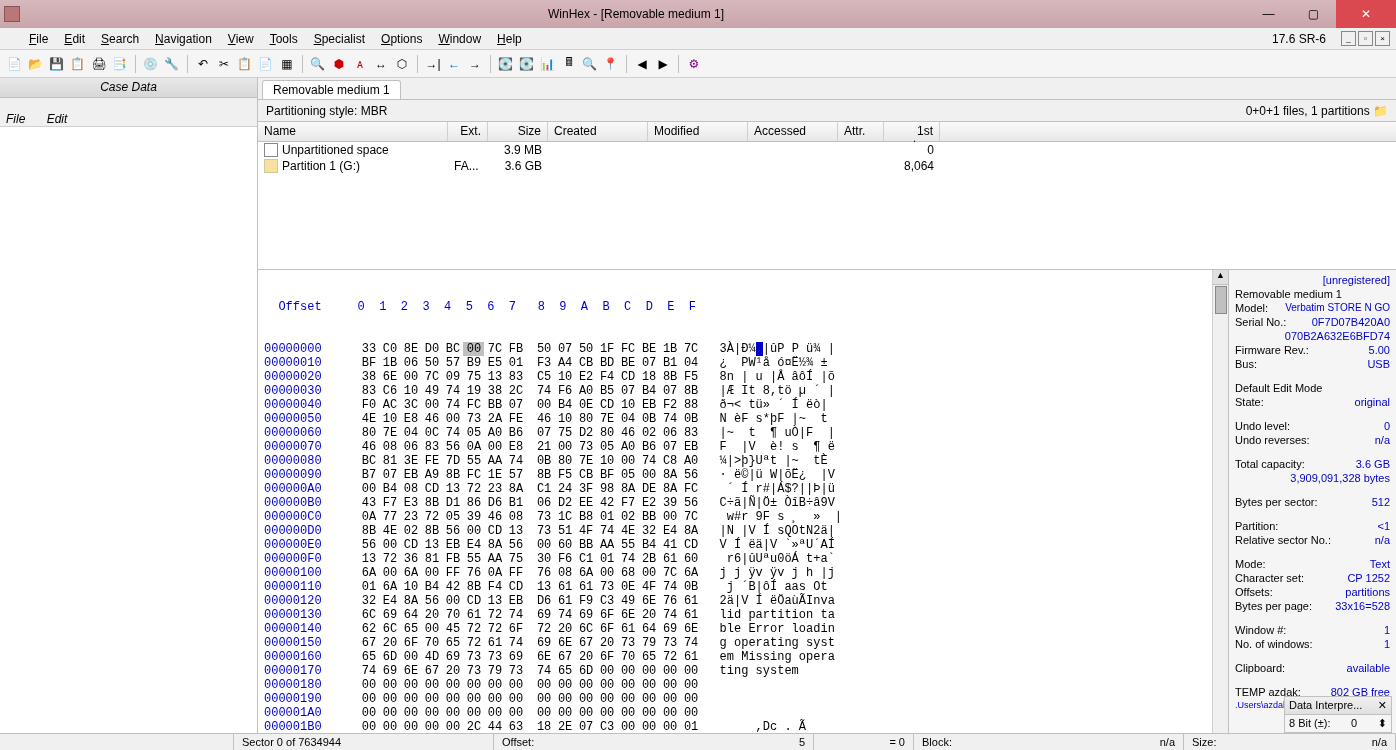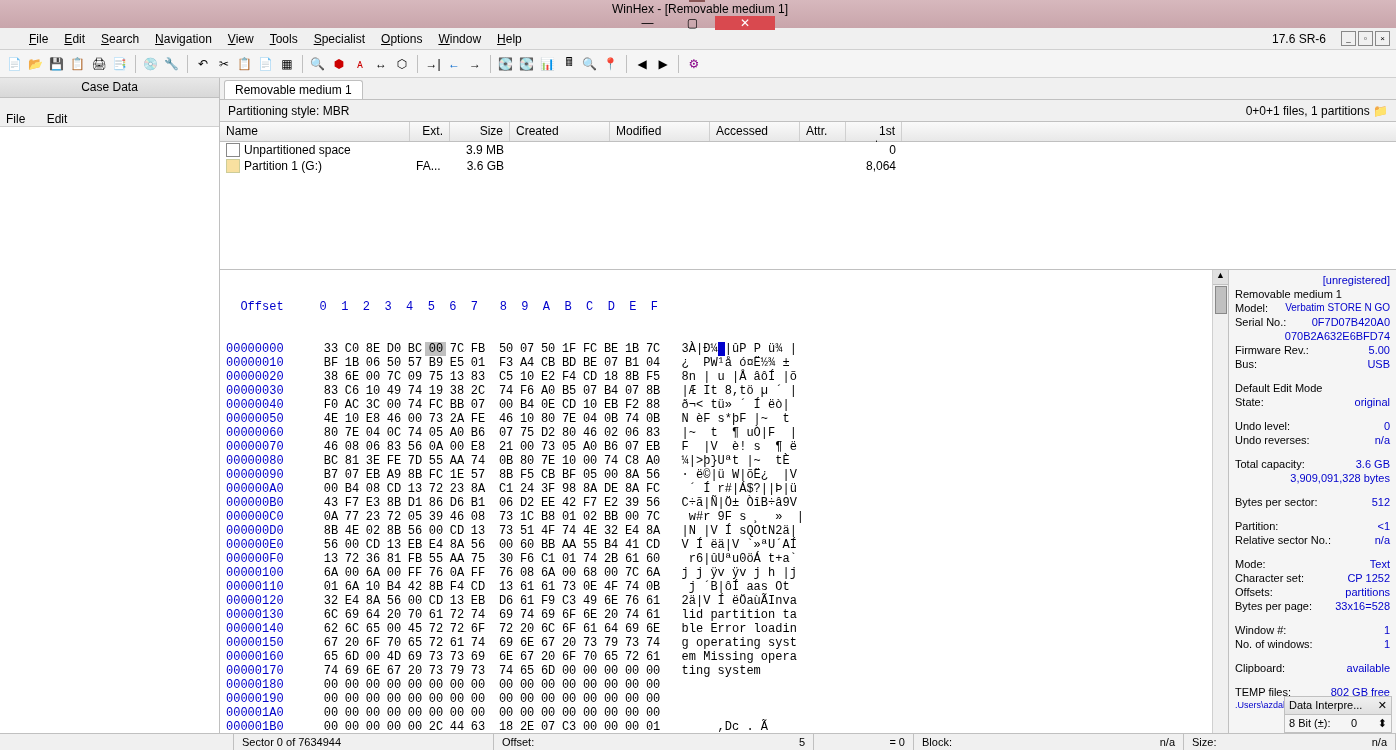--- a/index.html
+++ b/index.html
@@ -1,33 +1,33 @@
 <!DOCTYPE html>
 <html><head>
 <meta charset="utf-8">
 <style>
 * { margin:0; padding:0; box-sizing:border-box; }
 body { font-family:"Segoe UI",Tahoma,sans-serif; font-size:11px; width:1396px; height:750px; background:#fff; overflow:hidden; color:#000; }
-.titlebar { height:28px; background:linear-gradient(to bottom,#d7b8bd,#c9a5ab); display:flex; align-items:center; justify-content:space-between; padding:0 0 0 4px; color:#000;flex-direction:column; }
+.titlebar { height:28px; background:linear-gradient(to bottom,#d7b8bd,#c9a5ab); display:flex; align-items:center; justify-content:space-between; padding:0 0 0 4px; color:#000; }
 .titlebar .title { flex:1; text-align:center; font-size:12px; }
 .titlebar .icon-box { width:16px; height:16px; background:#b77; border:1px solid #855; margin-right:6px; }
 .win-btns { display:flex; height:100%; }
 .win-btns div { width:45px; display:flex; align-items:center; justify-content:center; font-size:12px; color:#000; }
 .win-btns .close { background:#d9494f; color:#fff; width:60px; }
 .menubar { height:22px; background:#f0f0f0; border-bottom:1px solid #d0d0d0; display:flex; align-items:center; padding:0 6px; gap:1px; }
 .menubar .mi { padding:2px 8px; font-size:12px; }
 .menubar .mi u { text-decoration:underline; }
 .menubar .ver { margin-left:auto; font-size:12px; padding-right:6px; }
 .menubar .mdi { display:flex; margin-left:8px; gap:2px; }
 .menubar .mdi div { width:15px; height:15px; border:1px solid #888; font-size:8px; display:flex; align-items:center; justify-content:center; }
 .toolbar { height:28px; background:#f5f5f5; border-bottom:1px solid #d0d0d0; display:flex; align-items:center; padding:0 6px; gap:3px; }
 .tb-btn { width:18px; height:18px; display:flex; align-items:center; justify-content:center; font-size:12px; }
 .tb-sep { width:1px; height:18px; background:#c0c0c0; margin:0 3px; }
 .main { display:flex; height:655px; }
-.sidebar { width:220px; border-right:1px solid #c0c0c0; display:flex; flex-direction:column; }
+.sidebar { width:258px; border-right:1px solid #c0c0c0; display:flex; flex-direction:column;font-style:italic; }
 .side-hdr { height:20px; background:linear-gradient(to bottom,#e8e8e8,#d8d8d8); border-bottom:1px solid #c0c0c0; text-align:center; font-size:12px; padding-top:2px; }
 .side-menu { height:20px; background:#f0f0f0; border-bottom:1px solid #d0d0d0; padding:14px 6px; font-size:12px; }
 .side-menu span { margin-right:18px; }
 .side-body { flex:1; background:#fff; }
 .content { flex:1; display:flex; flex-direction:column; position:relative; }
 .tab-row { height:22px; background:#f0f0f0; display:flex; padding:2px 0 0 4px; border-bottom:1px solid #c0c0c0; }
 .tab { padding:2px 10px; background:#fff; border:1px solid #c0c0c0; border-bottom:none; font-size:12px; border-radius:3px 3px 0 0; }
 .part-row { height:22px; background:#f0f0f0; border-bottom:1px solid #c0c0c0; display:flex; align-items:center; padding:0 8px; justify-content:space-between; font-size:12px; }
 .file-hdr { height:20px; background:linear-gradient(to bottom,#fafafa,#e8e8e8); border-bottom:1px solid #c0c0c0; display:flex; font-size:12px; }
 .file-hdr div { padding:2px 6px; border-right:1px solid #d0d0d0; }
@@ -284,21 +284,21 @@
             <span class="lab">No. of windows:</span>
             <span class="blue">1</span>
           </div>
         <div class="info-sep"></div>
         <div class="info-row">
             <span class="lab">Clipboard:</span>
             <span class="blue">available</span>
           </div>
         <div class="info-sep"></div>
         <div class="info-row">
-            <span class="lab">TEMP files:</span>
+            <span class="lab">TEMP azdak:</span>
             <span class="blue">802 GB free</span>
           </div>
         <div class="info-row">
             <span class="blue" style="font-size:9px">.Users\azdak\AppData\Local\Temp</span>
           </div>
       </div>
     </div>
     <div class="interp-box">
       <div class="ih">
           <span>Data Interpre...</span>

